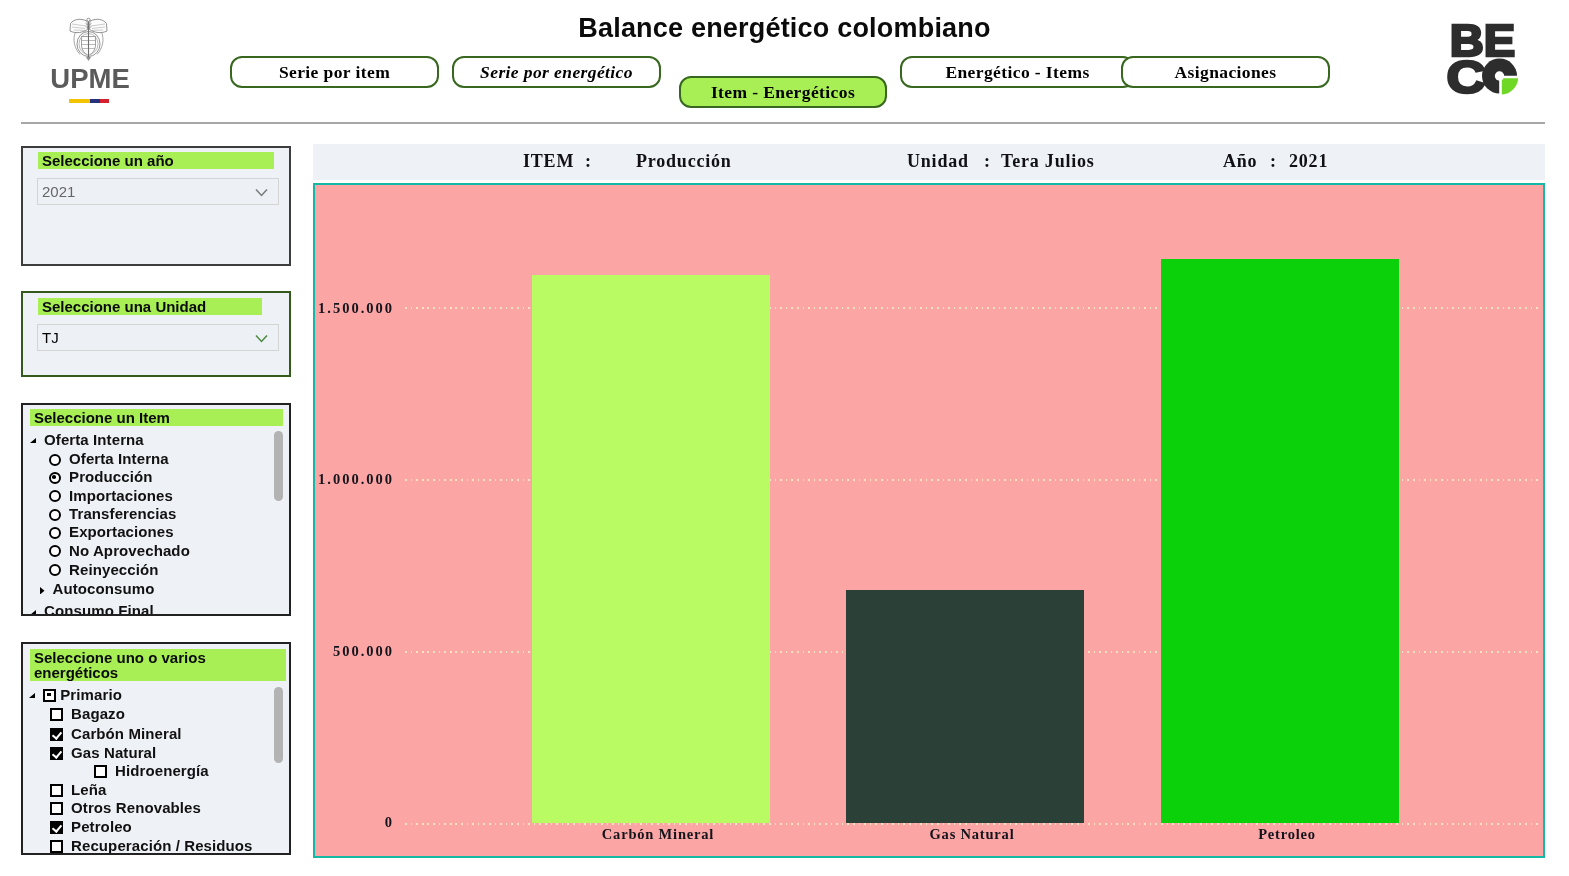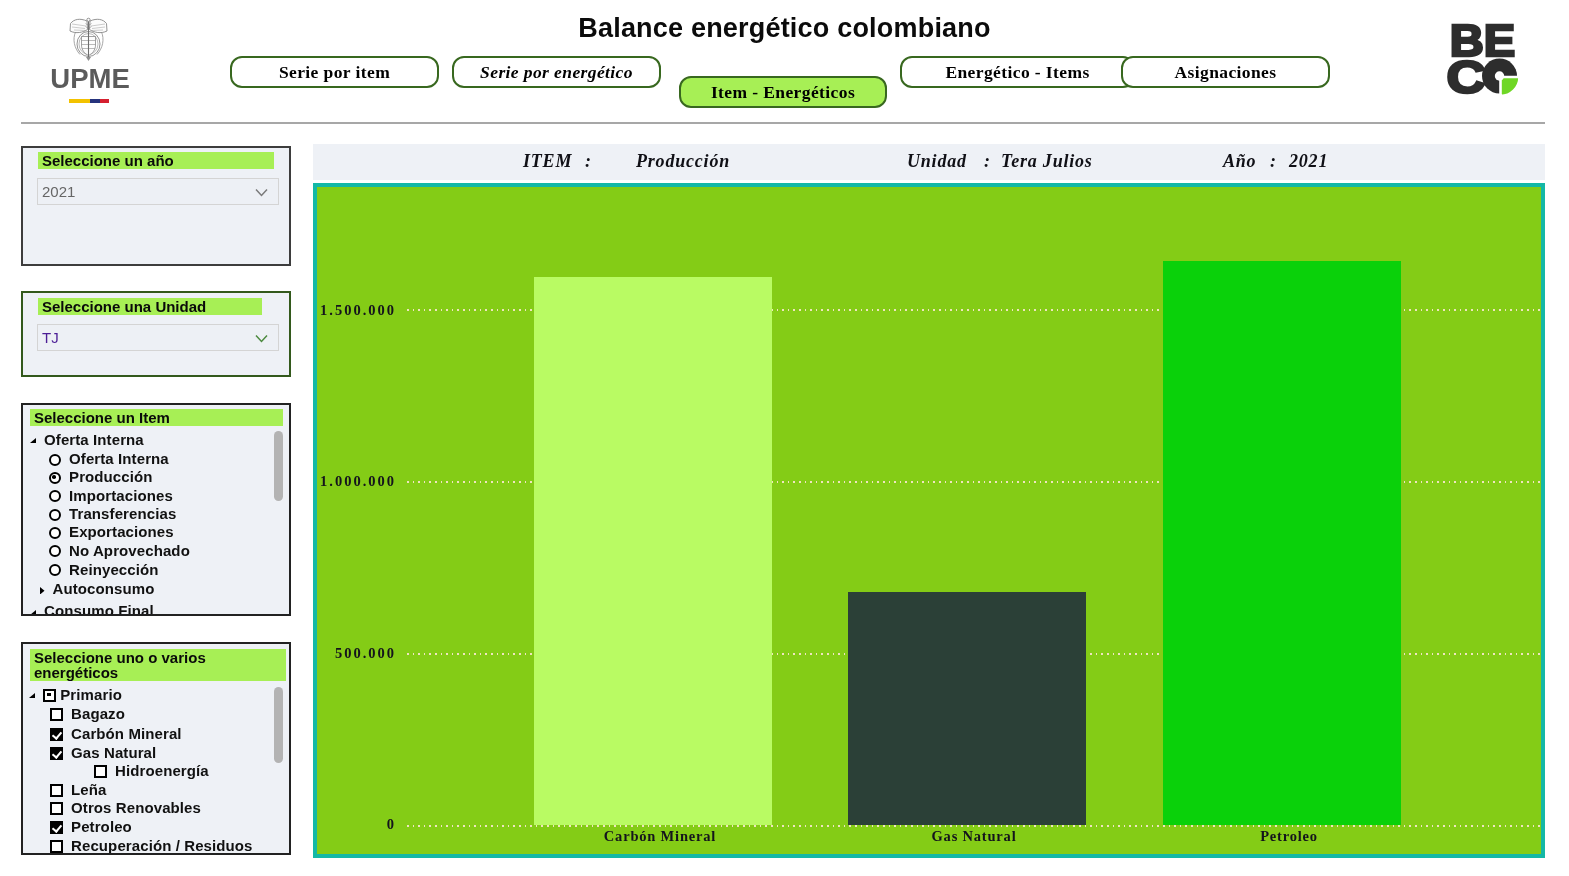--- a/index.html
+++ b/index.html
@@ -48,23 +48,23 @@
   .chk.on { background:#000; }
   .chk.on:after { content:""; position:absolute; left:2px; top:0px; width:4px; height:7px;
                   border:solid #fff; border-width:0 2px 2px 0; transform:rotate(40deg); }
   .chk.part:after { content:""; position:absolute; left:2.2px; top:2.2px; width:3.4px;
                     height:3.4px; background:#000; }
   .sbar { position:absolute; width:9px; border-radius:5px; background:#b3b3b3; }
 
   
   .band { left:313px; width:1232px; top:144px; height:36px; background:#eef1f6; }
   .band span { position:absolute; top:7px; font-family:"Liberation Serif", serif;
-                font-size:18px; font-weight:bold; color:#101016; letter-spacing:0.8px;font-style:italic; }
-  .cbox { left:313px; width:1232px; top:183px; height:675px; background:#84cc16;
-          border:4px solid #14b8a6; }
+                font-size:18px; font-weight:bold; color:#101016; letter-spacing:0.8px; }
+  .cbox { left:313px; width:1232px; top:183px; height:675px; background:#fca5a5;
+          border:2px solid #14b8a6; }
   .grid { position:absolute; height:2px;
           background-image:repeating-linear-gradient(to right, #f0e4c0 0 1.7px, rgba(0,0,0,0) 1.7px 5.6px); }
   .ylab { position:absolute; width:76px; text-align:right; font-family:"Liberation Serif", serif;
           font-size:14.5px; font-weight:bold; color:#14141c; letter-spacing:2px; }
   .bar { position:absolute; }
   .xlab { position:absolute; width:240px; text-align:center; font-family:"Liberation Serif", serif;
           font-size:14.5px; font-weight:bold; color:#14141c; letter-spacing:0.8px; }
 </style>
 </head>
 <body>
@@ -120,21 +120,21 @@
       <span class="txt">2021</span>
       <svg width="13" height="9" viewBox="0 0 13 9">
         <path d="M1 1.5 L6.5 7.5 L12 1.5" fill="none" stroke="#7a7a7a" stroke-width="1.5"></path>
       </svg>
     </div>
   </div>
 
   <div class="abs panel p2">
     <div class="plabel" style="top:5px;width:224px;">Seleccione una Unidad</div>
     <div class="dd" style="top:31px;">
-      <span class="txt" style="color:#4c1d95;">TJ</span>
+      <span class="txt" style="color:#000000;">TJ</span>
       <svg width="13" height="9" viewBox="0 0 13 9">
         <path d="M1 1.5 L6.5 7.5 L12 1.5" fill="none" stroke="#4c8a3f" stroke-width="1.5"></path>
       </svg>
     </div>
   </div>
 
   <div class="abs panel p3">
     <div class="plabel" style="top:4px;left:7px;width:253px;">Seleccione un Item</div>
     <div class="trow" style="left:6.5px;top:25.5px;"><svg width="6" height="5" viewBox="0 0 6 5" style="vertical-align:1.5px;">
         <path d="M6 0 L6 5 L0 5 Z" fill="#000"></path>

